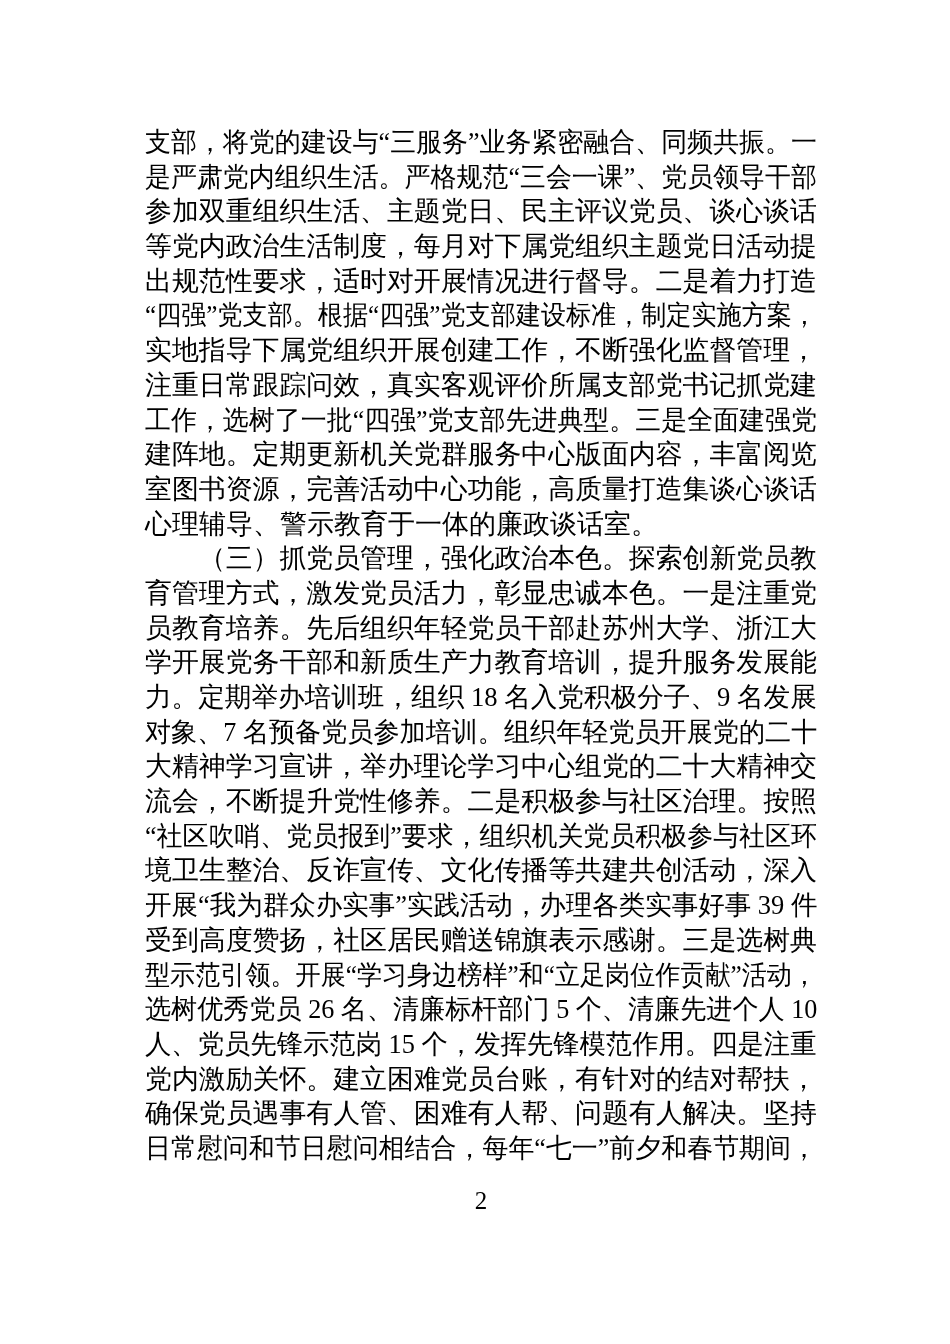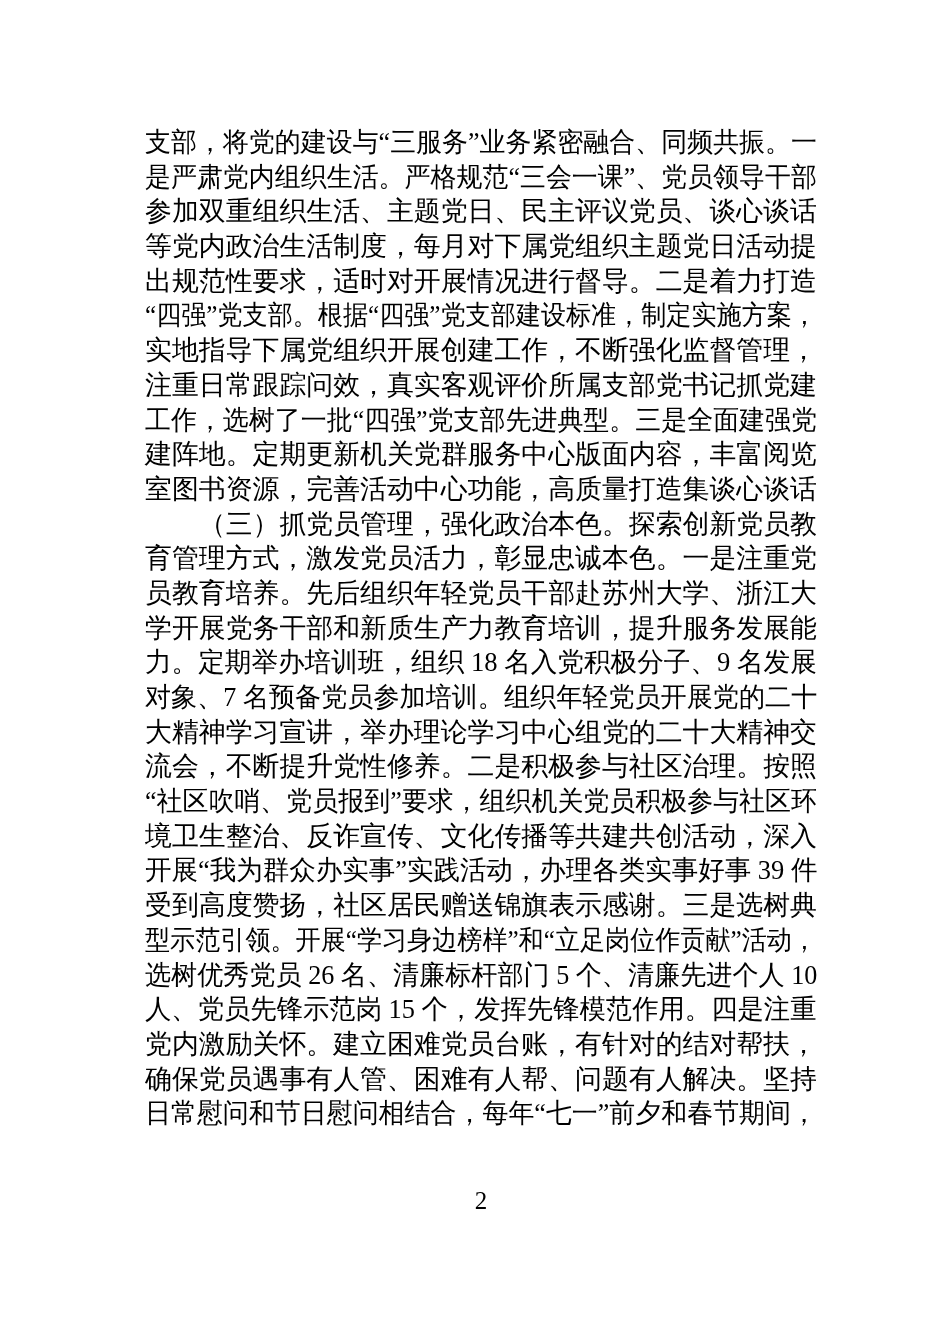--- a/index.html
+++ b/index.html
@@ -56,20 +56,21 @@
     <div class="line" style="transform: scaleX(0.961373);">是严肃党内组织生活。严格规范“三会一课”、党员领导干部</div>
     <div class="line" style="transform: scaleX(0.995556);">参加双重组织生活、主题党日、民主评议党员、谈心谈话</div>
     <div class="line" style="transform: scaleX(0.995556);">等党内政治生活制度，每月对下属党组织主题党日活动提</div>
     <div class="line" style="transform: scaleX(0.995556);">出规范性要求，适时对开展情况进行督导。二是着力打造</div>
     <div class="line" style="transform: scaleX(0.929461);">“四强”党支部。根据“四强”党支部建设标准，制定实施方案，</div>
     <div class="line" style="transform: scaleX(0.995556);">实地指导下属党组织开展创建工作，不断强化监督管理，</div>
     <div class="line" style="transform: scaleX(0.995556);">注重日常跟踪问效，真实客观评价所属支部党书记抓党建</div>
     <div class="line" style="transform: scaleX(0.961373);">工作，选树了一批“四强”党支部先进典型。三是全面建强党</div>
     <div class="line" style="transform: scaleX(0.995556);">建阵地。定期更新机关党群服务中心版面内容，丰富阅览</div>
     <div class="line" style="transform: scaleX(0.995556);">室图书资源，完善活动中心功能，高质量打造集谈心谈话</div>
+    <div class="line no-stretch">心理辅导、警示教育于一体的廉政谈话室。</div>
     <div class="line indent" style="transform: scaleX(0.995556);">（三）抓党员管理，强化政治本色。探索创新党员教</div>
     <div class="line" style="transform: scaleX(0.995556);">育管理方式，激发党员活力，彰显忠诚本色。一是注重党</div>
     <div class="line" style="transform: scaleX(0.995556);">员教育培养。先后组织年轻党员干部赴苏州大学、浙江大</div>
     <div class="line" style="transform: scaleX(0.995556);">学开展党务干部和新质生产力教育培训，提升服务发展能</div>
     <div class="line" style="transform: scaleX(0.985337);">力。定期举办培训班，组织 18 名入党积极分子、9 名发展</div>
     <div class="line" style="transform: scaleX(0.966906);">对象、7 名预备党员参加培训。组织年轻党员开展党的二十</div>
     <div class="line" style="transform: scaleX(0.995556);">大精神学习宣讲，举办理论学习中心组党的二十大精神交</div>
     <div class="line" style="transform: scaleX(0.995556);">流会，不断提升党性修养。二是积极参与社区治理。按照</div>
     <div class="line" style="transform: scaleX(0.961373);">“社区吹哨、党员报到”要求，组织机关党员积极参与社区环</div>
     <div class="line" style="transform: scaleX(0.995556);">境卫生整治、反诈宣传、文化传播等共建共创活动，深入</div>

